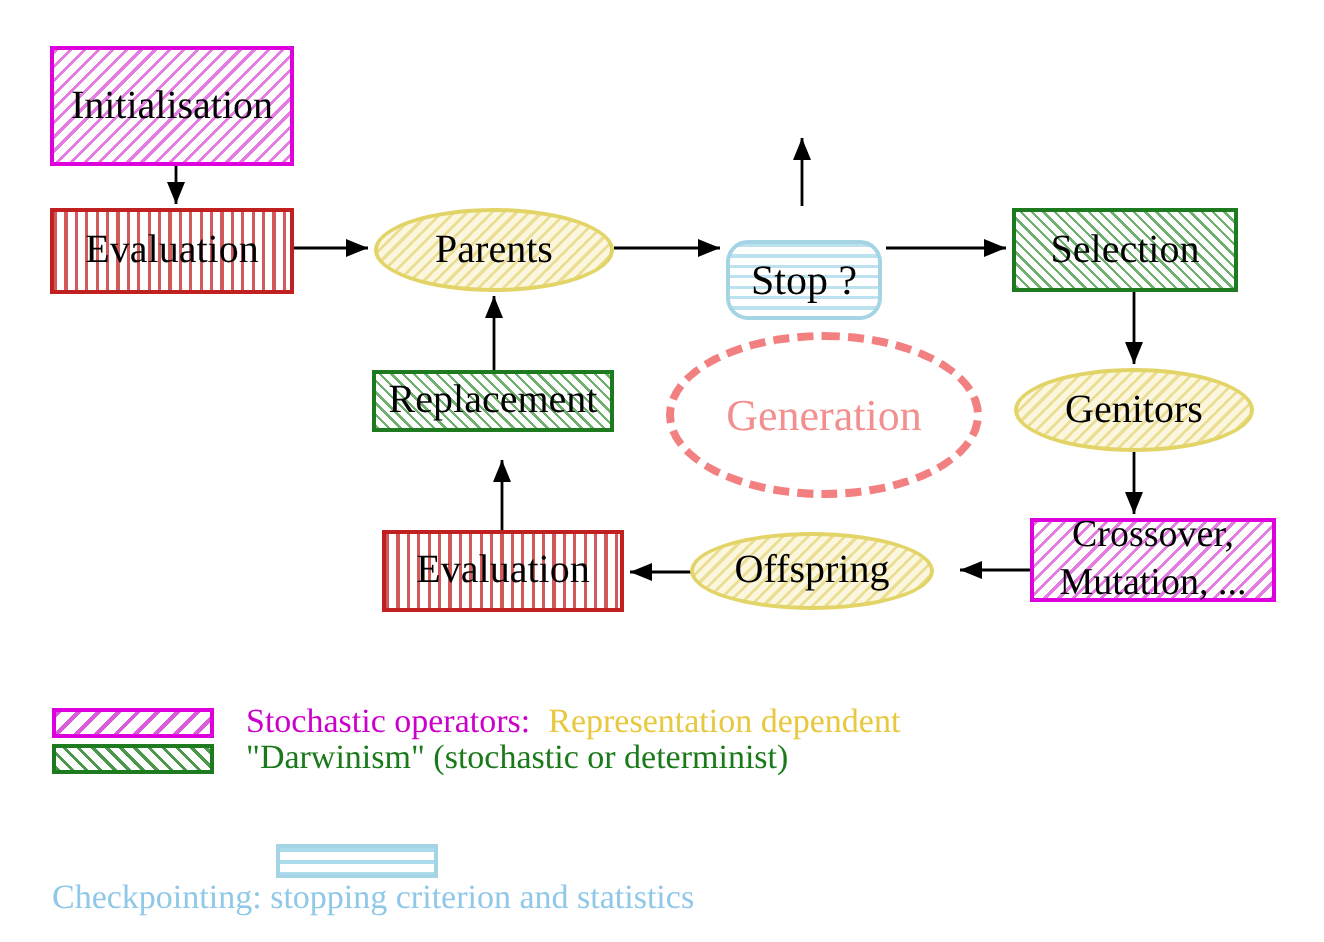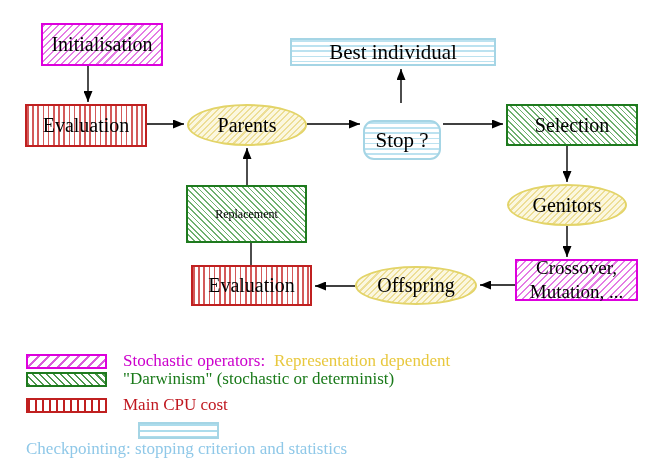--- a/index.html
+++ b/index.html
@@ -39,31 +39,31 @@
     border: 2px solid #A5D5E5;
     background-image: repeating-linear-gradient(180deg, #BCE2F0 0, #BCE2F0 1.6px, rgba(0,0,0,0) 1.6px, rgba(0,0,0,0) 5.2px);
   }
   .ellipse {
     border: 2px solid #E3D468;
     border-radius: 50%;
     background-color: #FBF7DF;
     background-image: repeating-linear-gradient(135deg, #EDDE96 0, #EDDE96 1.5px, rgba(0,0,0,0) 1.5px, rgba(0,0,0,0) 4.4px);
   }
   
-  #initialisation     { left: 25px;  top: 23px;  width: 122px; height: 43px; margin-left: 16px; }
+  #initialisation     { left: 25px;  top: 23px;  width: 122px; height: 60px; }
   #evaluation-top     { left: 25px;  top: 104px; width: 122px; height: 43px; }
   #parents            { left: 187px; top: 104px; width: 120px; height: 42px; }
   #best-individual    { left: 290px; top: 38px;  width: 206px; height: 28px; font-size: 21px; }
   #stop               { left: 363px; top: 120px; width: 78px;  height: 40px; border-radius: 11px; font-size: 21px; }
-  #selection          { left: 506px; top: 104px; width: 132px; height: 42px; }
+  #selection          { left: 506px; top: 104px; width: 113px; height: 42px; }
   #genitors           { left: 507px; top: 184px; width: 120px; height: 42px; }
   #crossover-mutation { left: 515px; top: 259px; width: 123px; height: 42px; font-size: 19px; flex-direction: column; line-height: 1.25; }
-  #offspring          { left: 355px; top: 266px; width: 122px; height: 39px; }
+  #offspring          { left: 345px; top: 266px; width: 122px; height: 39px; }
   #evaluation-bottom  { left: 191px; top: 265px; width: 121px; height: 41px; }
-  #replacement        { left: 186px; top: 185px; width: 121px; height: 58px; font-size: 12px; }
+  #replacement        { left: 186px; top: 185px; width: 121px; height: 31px; font-size: 20px; }
   #generation {
     left: 333px; top: 166px; width: 158px; height: 83px;
     border: 4px dashed #F28080;
     border-radius: 50%;
     background: transparent;
     color: #F29090;
     font-size: 22px;
   }
   
   .legend-row {
@@ -125,23 +125,20 @@
   </div>
 
   <div class="node hatch-red" id="evaluation-top">
     <span>Evaluation</span>
   </div>
 
   <div class="node ellipse" id="parents">
     <span>Parents</span>
   </div>
 
-  <div class="node hatch-cyan" id="best-individual">
-    <span>Best individual</span>
-  </div>
 
   <div class="node hatch-cyan" id="stop">
     <span>Stop ?</span>
   </div>
 
   <div class="node hatch-green" id="selection">
     <span>Selection</span>
   </div>
 
   <div class="node ellipse" id="genitors">
@@ -158,35 +155,34 @@
   </div>
 
   <div class="node hatch-red" id="evaluation-bottom">
     <span>Evaluation</span>
   </div>
 
   <div class="node hatch-green" id="replacement">
     <span>Replacement</span>
   </div>
 
+  <div class="node" id="generation">
+    <span>Generation</span>
+  </div>
 
   <div class="legend-row" id="legend-row-1">
     <div class="swatch swatch-magenta"></div>
     <span class="t-magenta">Stochastic operators:</span>
     <span class="t-gold">Representation dependent</span>
   </div>
 
   <div class="legend-row" id="legend-row-2">
     <div class="swatch swatch-green"></div>
     <span class="t-green">"Darwinism" (stochastic or determinist)</span>
   </div>
 
-  <div class="legend-row" id="legend-row-3">
-    <div class="swatch swatch-red"></div>
-    <span class="t-red">Main CPU cost</span>
-  </div>
 
   <div class="legend-row" id="legend-row-4">
     <div class="swatch swatch-cyan"></div>
     <span class="t-cyan">Checkpointing: stopping criterion and statistics</span>
   </div>
 
 </div>
 
 </body></html>

